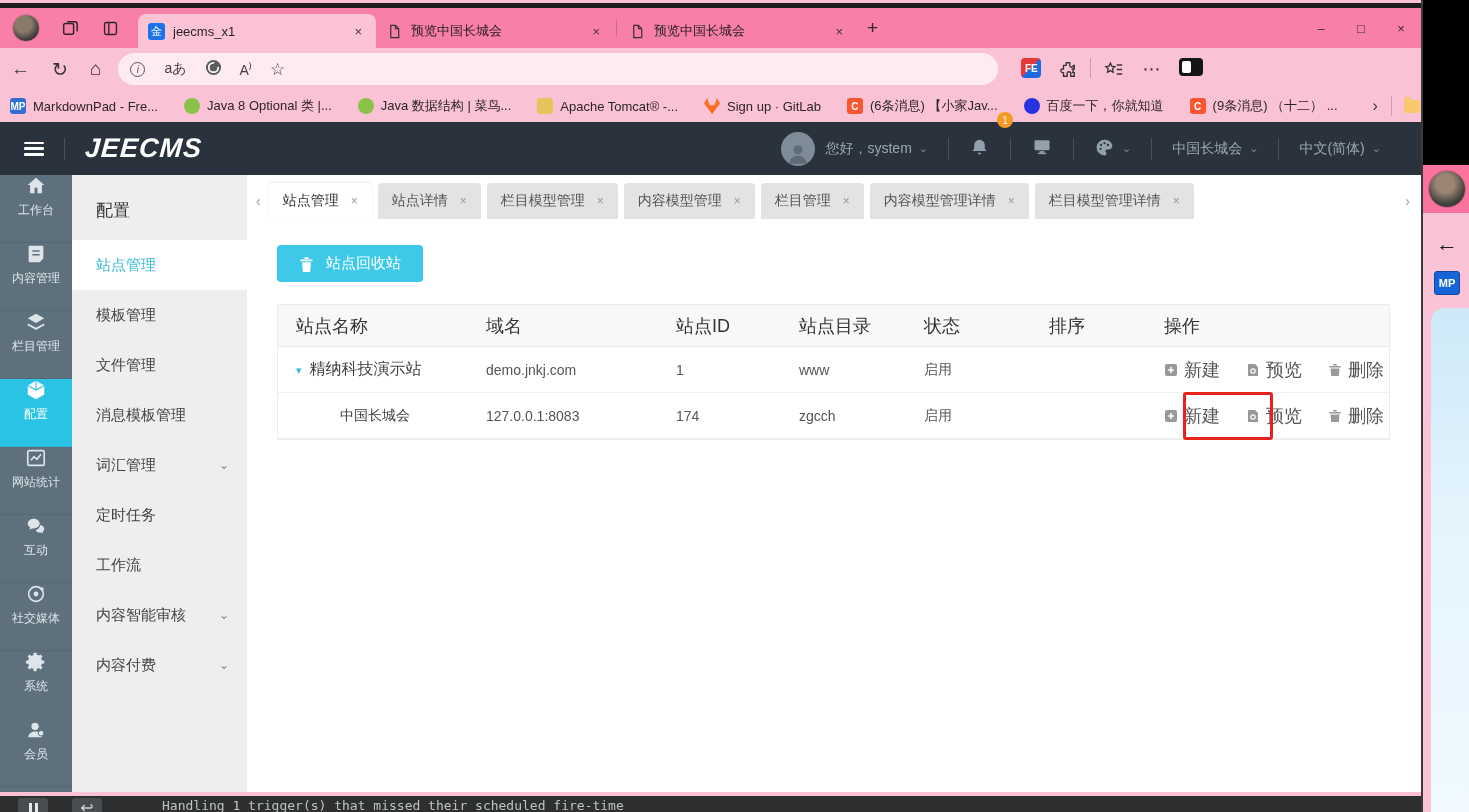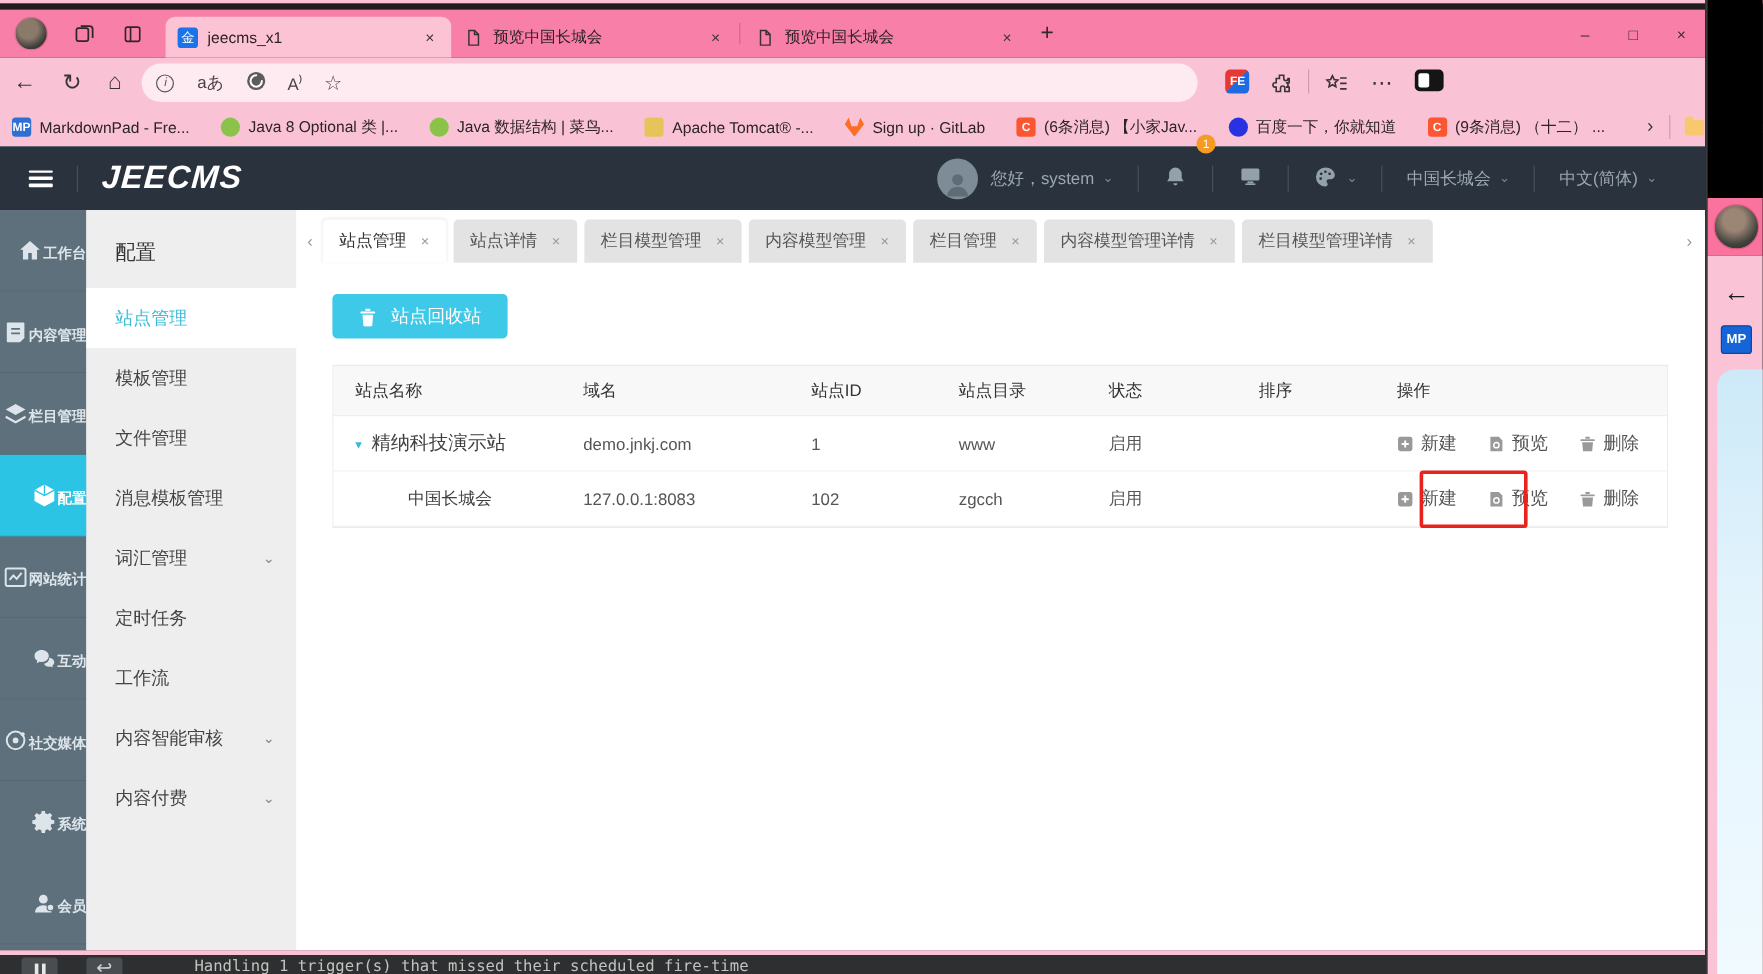--- a/index.html
+++ b/index.html
@@ -56,21 +56,21 @@
   .hd-right { margin-left:auto; display:flex; align-items:center; height:100%; font-size:14px; }
   .hd-avatar { width:34px; height:34px; border-radius:50%; background:#7e8c97; display:flex; align-items:flex-end; justify-content:center; overflow:hidden; margin-right:10px; }
   .hd-item { display:flex; align-items:center; padding:0 14px; height:100%; }
   .hd-caret { font-size:11px; margin-left:7px; color:#7d8b96; }
   .bell-wrap { position:relative; }
   .badge { position:absolute; top:-10px; right:-9px; min-width:16px; height:16px; border-radius:8px; background:#f59a23; color:#fff; font-size:10px; display:flex; align-items:center; justify-content:center; padding:0 4px; }
   .hd-ico { color:#93a1ac; }
 
   .app-body { display:flex; height:617px; }
   .rail { width:72px; background:#5d707c; display:flex; flex-direction:column; flex:none; }
-  .rail-item { height:68px; display:flex; align-items:center; justify-content:flex-end; color:#dde5ea; border-bottom:1px solid rgba(0,0,0,.07);font-weight:bold; }
+  .rail-item { height:68px; display:flex; flex-direction:column; align-items:center; justify-content:flex-start; color:#dde5ea; border-bottom:1px solid rgba(0,0,0,.07); }
   .rail-item .rlabel { font-size:12px; margin-top:5px; white-space:nowrap; }
   .rail-item.active { background:#2cc4e4; color:#fff; }
   .rail-item svg { width:22px; height:22px; }
 
   .submenu { width:175px; background:#eee; flex:none; display:flex; flex-direction:column; }
   .submenu-title { font-size:17px; color:#333; padding:24px 0 18px 24px; }
   .sm-item { height:50px; display:flex; align-items:center; padding:0 18px 0 24px; font-size:15px; color:#444; }
   .sm-item.active { background:#fff; color:#3bbcd9; }
   .sm-item .sm-caret { margin-left:auto; font-size:12px; color:#888; }
 
@@ -81,37 +81,37 @@
   .ctab.active { background:#fff; color:#333; box-shadow:0 -1px 3px rgba(0,0,0,.08); }
   .ctab .cx { font-size:12px; color:#999; margin-left:12px; }
   .ctab-nav.right { margin-left:auto; }
 
   .content { padding:26px 30px 0 30px; }
   .recycle-btn { display:inline-flex; align-items:center; background:#3fc9e8; color:#fff; font-size:15px; height:37px; padding:0 22px; border-radius:4px; }
   .recycle-btn svg { width:15px; height:16px; margin-right:12px; }
 
   .site-table { margin-top:22px; width:1113px; border:1px solid #ebebeb; position:relative; }
   .thead { display:flex; background:#f8f8f8; height:42px; align-items:center; border-bottom:1px solid #ebebeb; }
-  .th { font-size:14px; color:#333; padding-left:18px; }
+  .th { font-size:18px; color:#333; padding-left:18px; }
   .trow { display:flex; height:46px; align-items:center; border-bottom:1px solid #efefef; background:#fff; }
   .trow:last-child { border-bottom:none; }
   .td { font-size:14px; color:#555; padding-left:18px; white-space:nowrap; overflow:hidden; }
   .c-name { width:190px; flex:none; }
   .c-domain { width:190px; flex:none; }
   .c-id { width:123px; flex:none; }
   .c-dir { width:125px; flex:none; }
   .c-status { width:125px; flex:none; }
   .c-sort { width:115px; flex:none; }
   .c-ops { flex:1; }
   .site-link { color:#404040; }
   .row-main .site-link { font-size:16px; }
   .caret-exp { color:#3cb9da; font-size:11px; margin-right:8px; }
   .row-child .c-name { padding-left:62px; }
   .ops-wrap { display:flex; align-items:center; }
-  .op { display:flex; align-items:center; margin-right:26px; font-size:15px; color:#555; }
+  .op { display:flex; align-items:center; margin-right:26px; font-size:18px; color:#555; }
   .op svg { width:14px; height:14px; margin-right:6px; }
   .red-box { position:absolute; left:905px; top:87px; width:90px; height:48px; border:3px solid #e8231d; border-radius:3px; pointer-events:none; }
 
   
   .browser-bottom { position:absolute; left:0; top:784px; width:1421px; height:4px; background:#fbc1d5; }
   .status-bar { position:absolute; left:0; top:796px; width:1469px; height:16px; background:#2d2f30; display:flex; align-items:flex-start; overflow:hidden; }
   .sb-chip { width:30px; height:18px; background:#4a4d4f; border-radius:3px; margin:2px 0 0 18px; display:flex; align-items:center; justify-content:center; color:#cfd3d0; }
   .pause-bars { display:flex; gap:3px; }
   .pause-bars i { width:3px; height:9px; background:#e6e9e6; display:block; }
   .sb-text { margin:2px 0 0 60px; font-family:"DejaVu Sans Mono", monospace; font-size:13px; color:#c0c4c0; white-space:nowrap; }
@@ -514,21 +514,21 @@
                         <path d="M2.5 5.5h9L10.8 13H3.2z"></path>
                       </svg>
                       <span>删除</span>
                     </span>
                 </span>
               </div>
 
               <div class="trow row-child">
                 <span class="td c-name"><span class="site-link">中国长城会</span></span>
                 <span class="td c-domain">127.0.0.1:8083</span>
-                <span class="td c-id">102</span>
+                <span class="td c-id">174</span>
                 <span class="td c-dir">zgcch</span>
                 <span class="td c-status">启用</span>
                 <span class="td c-sort"></span>
                 <span class="td c-ops ops-wrap">
                   <span class="op">
                       <svg viewBox="0 0 14 14" fill="#999">
                         <rect x="1" y="1" width="12" height="12" rx="2"></rect>
                         <path d="M7 4v6M4 7h6" stroke="#fff" stroke-width="1.6"></path>
                       </svg>
                       <span>新建</span>

